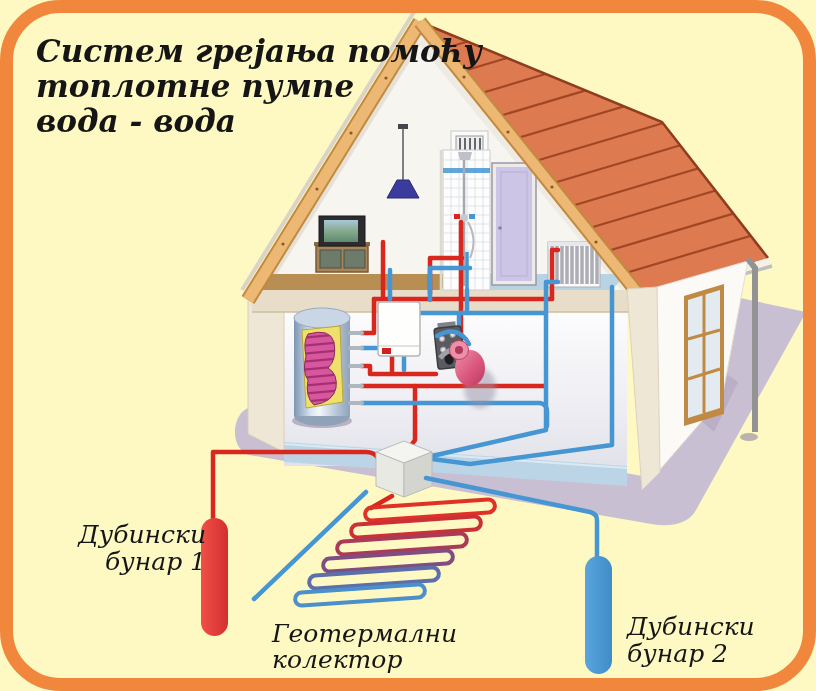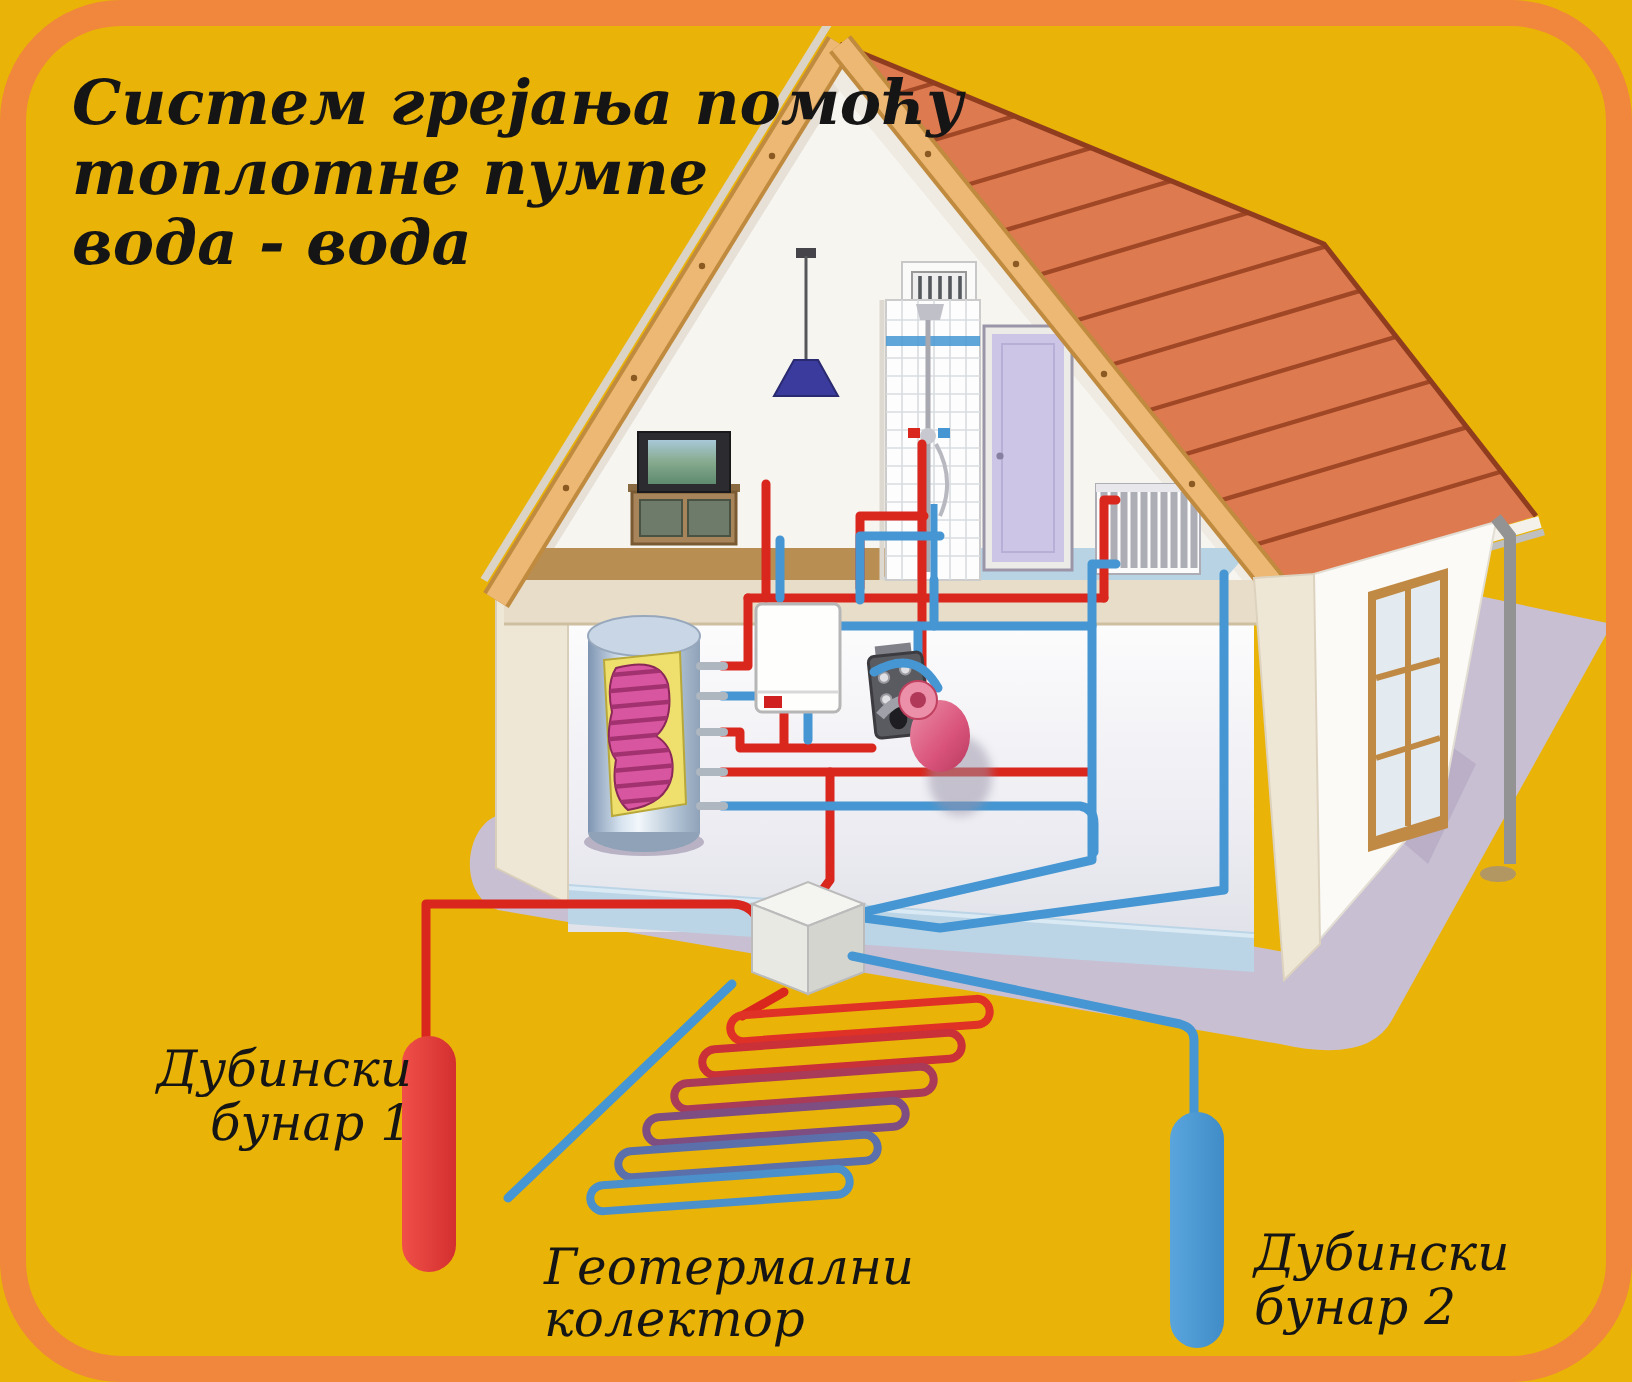--- a/index.html
+++ b/index.html
@@ -1,16 +1,16 @@
 <!DOCTYPE html>
 <html style="--c-frame: #F0873C; --c-pipe_hot: #D9271E; --c-pipe_cold: #4596D2; --c-well1: #E53935; --c-well2: #4A9AD4; --c-ground: #C8BFD2; --c-roof: #DD7A50; --c-wood_trim: #ECB873; --c-wall: #EFE7D6;"><head>
 <meta charset="utf-8">
 <style>
   html,body{margin:0;padding:0;background:#ffffff;}
-  .stage{position:relative;width:816px;height:691px;background:#eab308;overflow:hidden;
+  .stage{position:relative;width:816px;height:691px;background:#fef9c3;overflow:hidden;
          font-family:"DejaVu Serif","Liberation Serif",serif;}
   svg{position:absolute;left:0;top:0;}
   text{fill:#151515;}
   .title-text{font-size:31px;font-style:italic;font-weight:600;}
   .label-text{font-size:25px;font-style:italic;}
   .ph{stroke:var(--c-pipe_hot);stroke-width:4.5;fill:none;stroke-linecap:round;stroke-linejoin:round;}
   .pc{stroke:var(--c-pipe_cold);stroke-width:4.5;fill:none;stroke-linecap:round;stroke-linejoin:round;}
   .stub{stroke:#aeb6c0;stroke-width:4;stroke-linecap:round;}
   .coil-loop{fill:none;stroke-width:4;}
   .tile-line{stroke:#a04726;stroke-width:2.2;}

